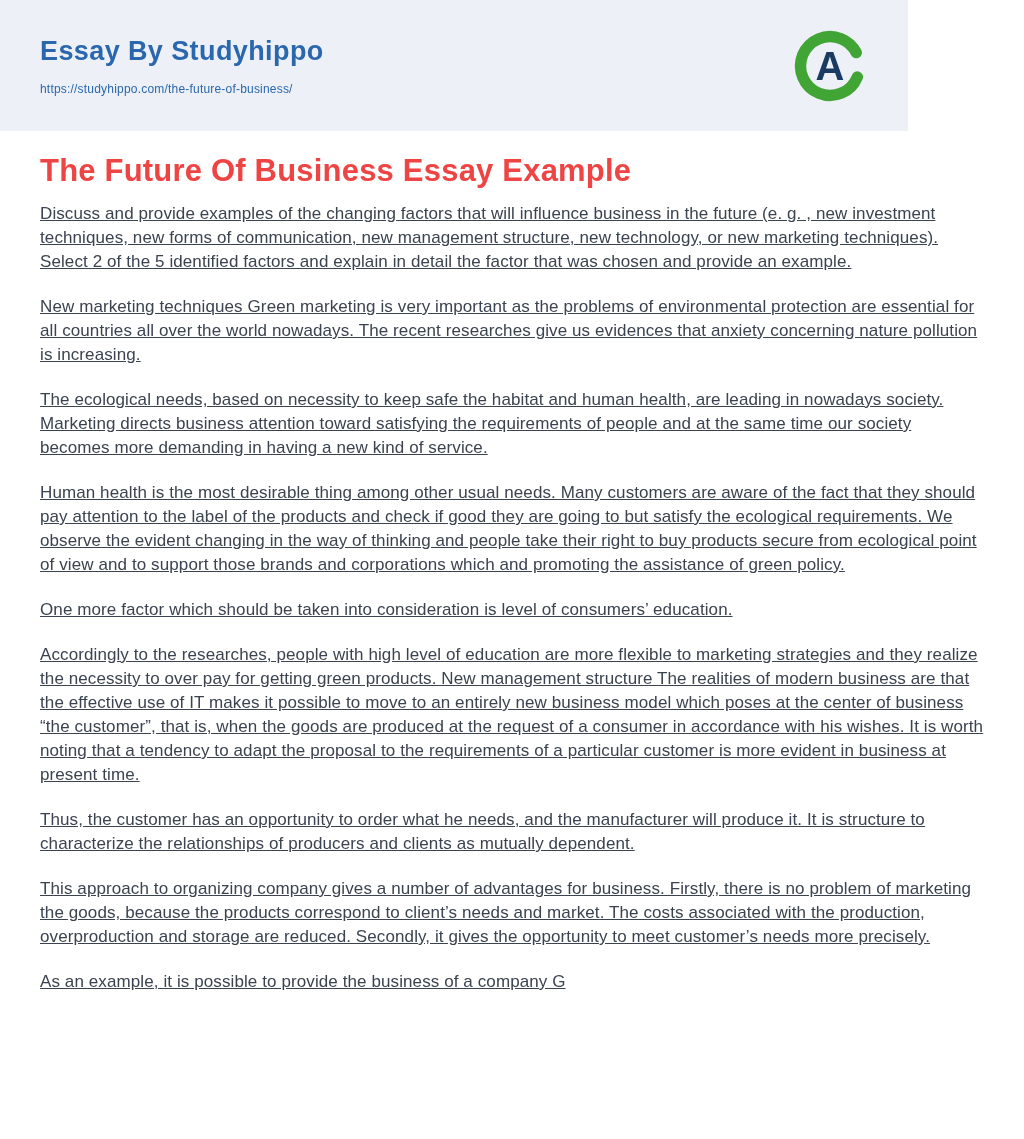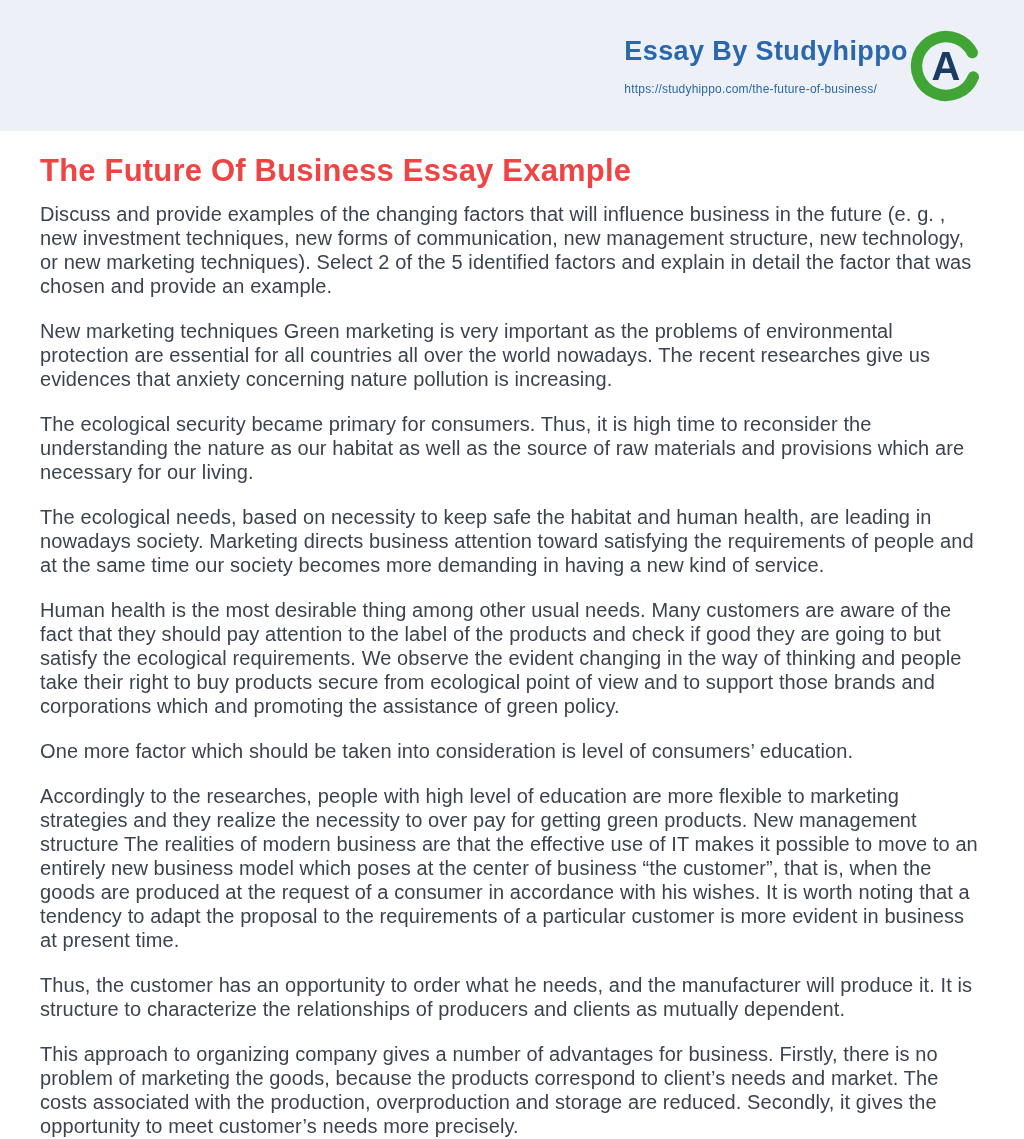--- a/index.html
+++ b/index.html
@@ -6,25 +6,25 @@
   html, body { width: 1024px; }
   body {
     width: 1024px;
     height: 1139px;
     background: #ffffff;
     font-family: "Liberation Sans", sans-serif;
     overflow: hidden;
   }
   .header {
     background: #edf1f7;
-    width: 1024px;
+    width: 908px;
     height: 131px;
     display: flex;
     align-items: center;
-    justify-content: flex-end;
+    justify-content: space-between;
     padding: 13px 40px;
   }
   .header-text { display: flex; flex-direction: column; }
   .site-title {
     color: #2a67ad;
     font-size: 27px;
     font-weight: 700;
     letter-spacing: 0.4px;
     margin-bottom: 15px;
   }
@@ -42,24 +42,25 @@
   }
   .essay-title {
     color: #ef4444;
     font-size: 31px;
     font-weight: 700;
     letter-spacing: 0.2px;
     margin-bottom: 13px;
   }
   .essay-paragraph {
     color: #3b4350;
-    font-size: 20px;
+    font-size: 17px;
     line-height: 24px;
     letter-spacing: 0.1px;
     margin-bottom: 21px;
+    text-decoration: underline;
   }
 </style>
 </head>
 <body>
 
 <div class="header">
   <div class="header-text">
     <div class="site-title">Essay By Studyhippo</div>
     <a class="site-url">https://studyhippo.com/the-future-of-business/</a>
   </div>
@@ -68,21 +69,20 @@
       <circle cx="40" cy="40" r="31" fill="none" stroke="#41a536" stroke-width="12" stroke-dasharray="168 27" stroke-linecap="round" transform="rotate(22 40 40)"></circle>
       <text x="40" y="55" font-size="42" font-weight="bold" fill="#1a3c63" text-anchor="middle" font-family="Liberation Sans, sans-serif">A</text>
     </svg>
   </div>
 </div>
 
 <div class="content">
   <h1 class="essay-title">The Future Of Business Essay Example</h1>
   <p class="essay-paragraph">Discuss and provide examples of the changing factors that will influence business in the future (e. g. , new investment techniques, new forms of communication, new management structure, new technology, or new marketing techniques). Select 2 of the 5 identified factors and explain in detail the factor that was chosen and provide an example.</p>
   <p class="essay-paragraph">New marketing techniques Green marketing is very important as the problems of environmental protection are essential for all countries all over the world nowadays. The recent researches give us evidences that anxiety concerning nature pollution is increasing.</p>
-  <p class="essay-paragraph">The ecological security became primary for consumers. Thus, it is high time to reconsider the understanding the nature as our habitat as well as the source of raw materials and provisions which are necessary for our living.</p>
   <p class="essay-paragraph">The ecological needs, based on necessity to keep safe the habitat and human health, are leading in nowadays society. Marketing directs business attention toward satisfying the requirements of people and at the same time our society becomes more demanding in having a new kind of service.</p>
   <p class="essay-paragraph">Human health is the most desirable thing among other usual needs. Many customers are aware of the fact that they should pay attention to the label of the products and check if good they are going to but satisfy the ecological requirements. We observe the evident changing in the way of thinking and people take their right to buy products secure from ecological point of view and to support those brands and corporations which and promoting the assistance of green policy.</p>
   <p class="essay-paragraph">One more factor which should be taken into consideration is level of consumers’ education.</p>
   <p class="essay-paragraph">Accordingly to the researches, people with high level of education are more flexible to marketing strategies and they realize the necessity to over pay for getting green products. New management structure The realities of modern business are that the effective use of IT makes it possible to move to an entirely new business model which poses at the center of business “the customer”, that is, when the goods are produced at the request of a consumer in accordance with his wishes. It is worth noting that a tendency to adapt the proposal to the requirements of a particular customer is more evident in business at present time.</p>
   <p class="essay-paragraph">Thus, the customer has an opportunity to order what he needs, and the manufacturer will produce it. It is structure to characterize the relationships of producers and clients as mutually dependent.</p>
   <p class="essay-paragraph">This approach to organizing company gives a number of advantages for business. Firstly, there is no problem of marketing the goods, because the products correspond to client’s needs and market. The costs associated with the production, overproduction and storage are reduced. Secondly, it gives the opportunity to meet customer’s needs more precisely.</p>
   <p class="essay-paragraph">As an example, it is possible to provide the business of a company G</p>
 </div>
 
 </body></html>

